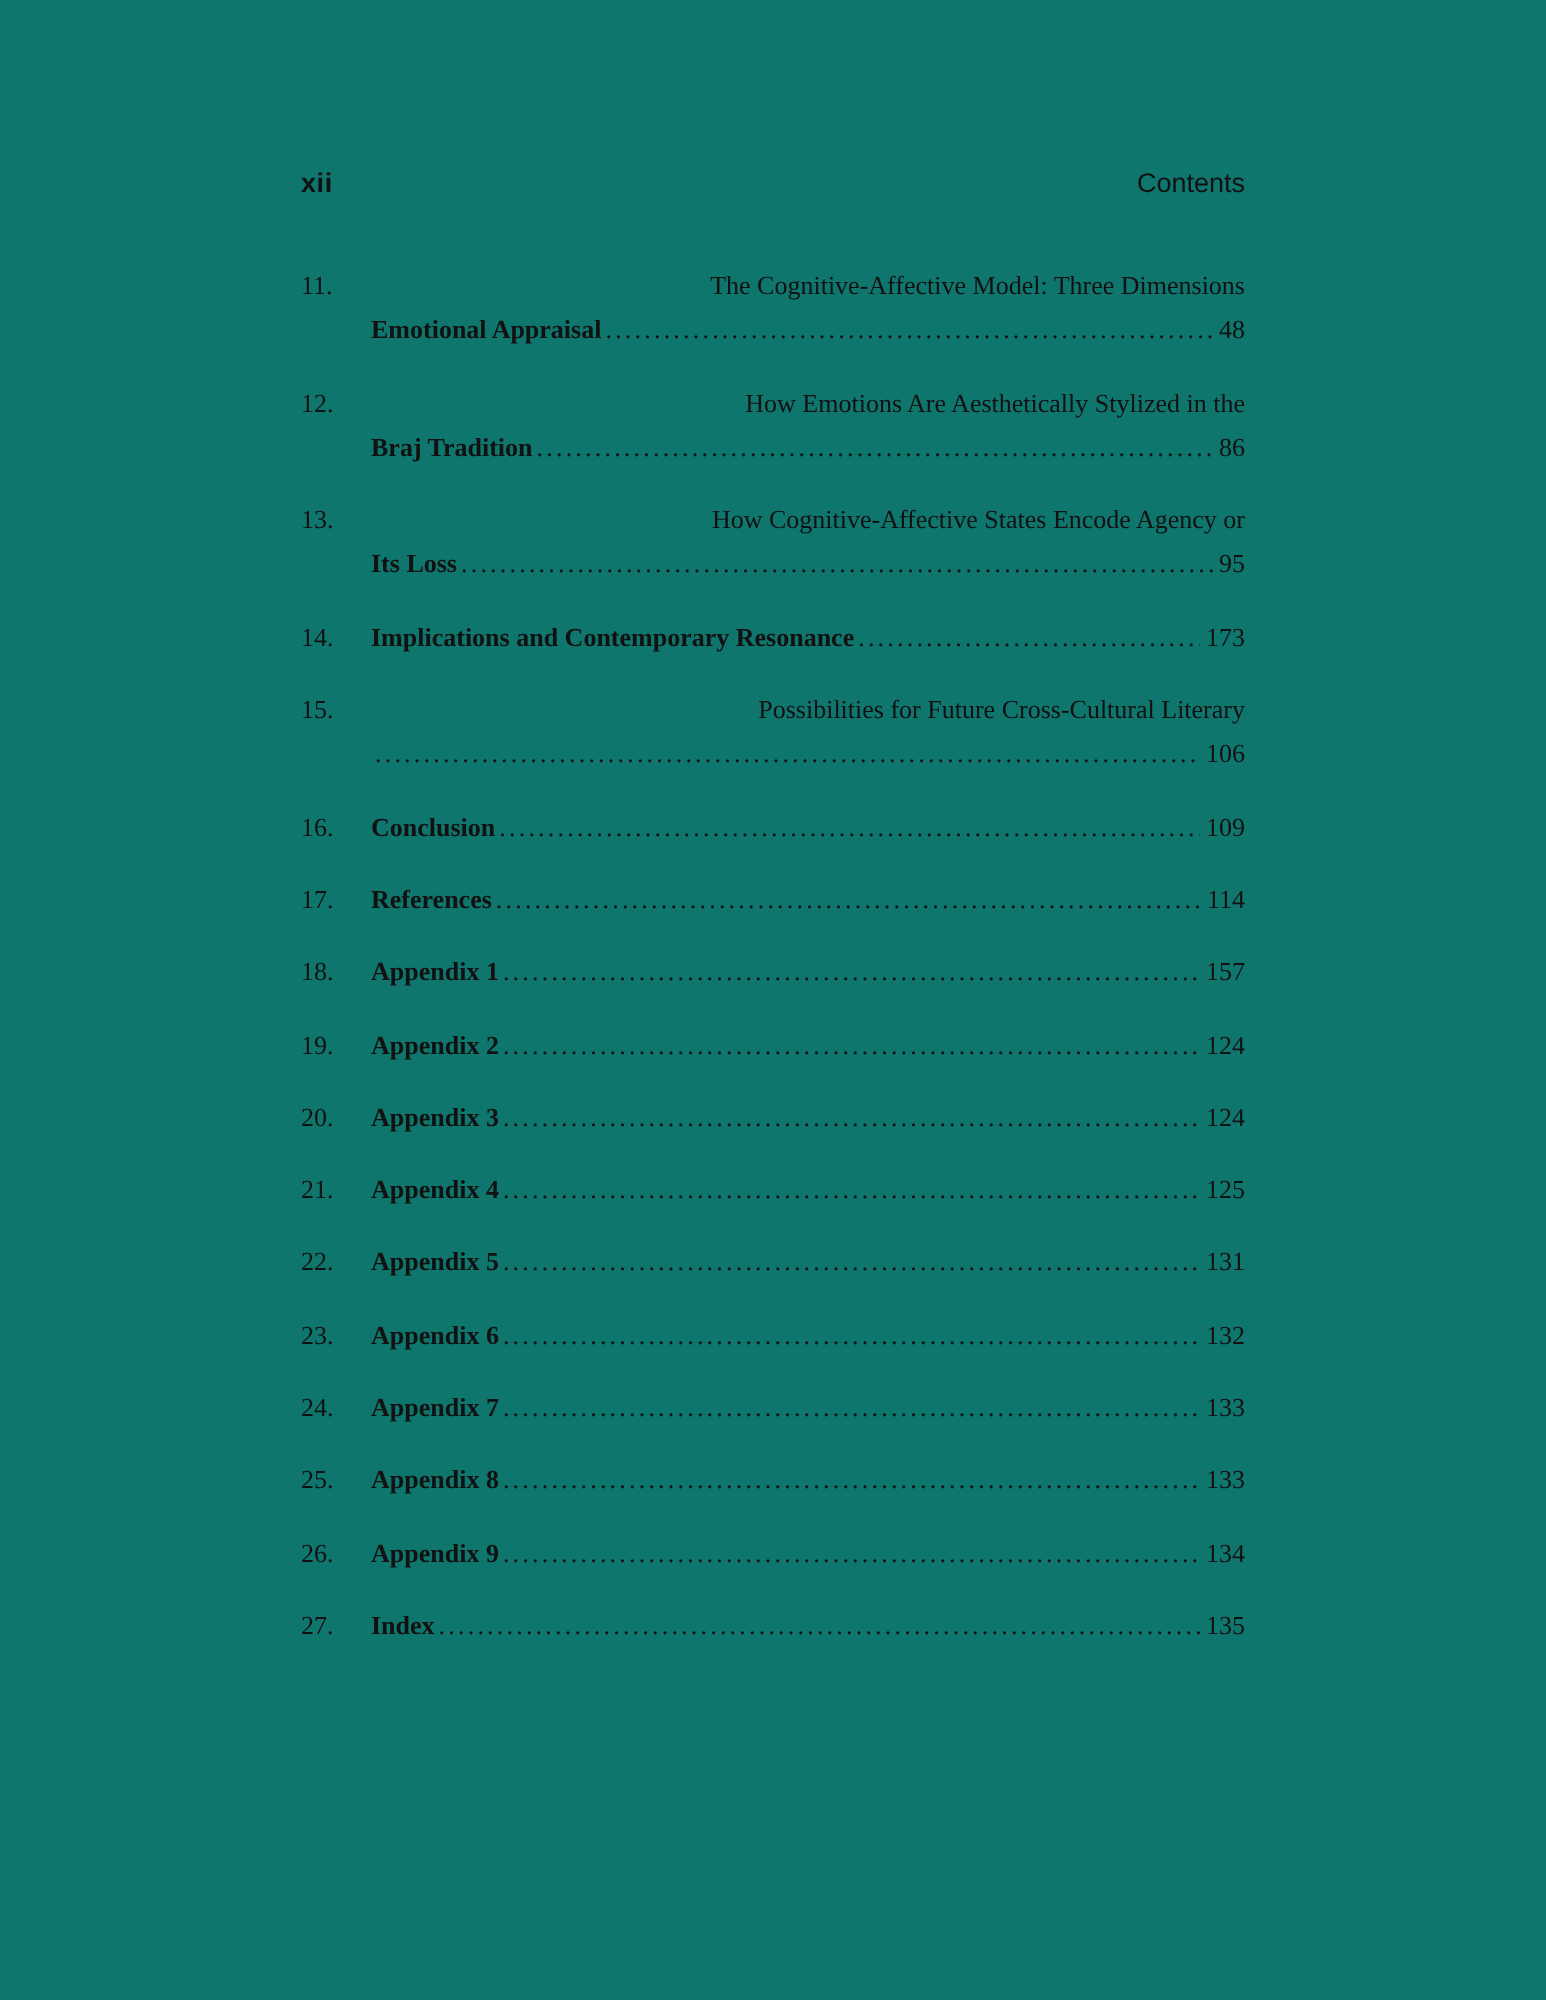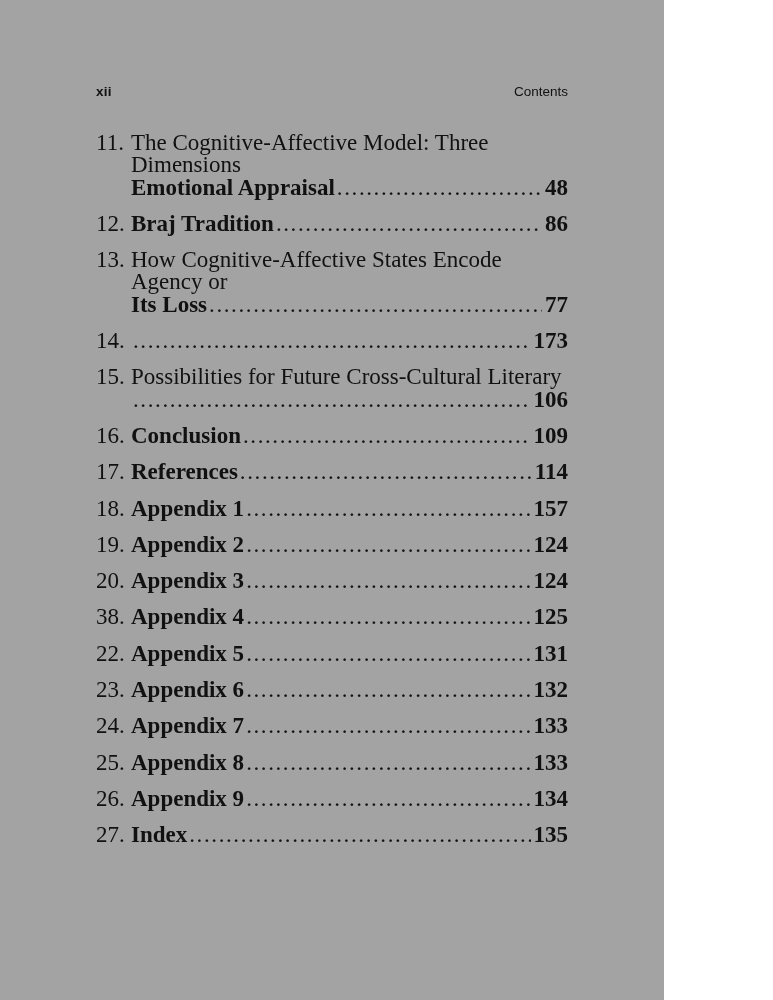--- a/index.html
+++ b/index.html
@@ -2,23 +2,23 @@
 <html><head>
 <meta charset="utf-8">
 <style>
   html, body {
     margin: 0;
     padding: 0;
     background: #ffffff;
   }
   .page {
     position: relative;
-    width: 664px;
+    width: 773px;
     height: 1000px;
-    background: #a3a3a3;
+    background: #0f766e;
     color: #111111;
     overflow: hidden;
   }
   .content {
     width: 472px;
     margin: 0 auto;
     padding-top: 84px;
   }
   .page-header {
     display: flex;
@@ -32,39 +32,40 @@
   .folio {
     font-weight: bold;
     letter-spacing: 0.3px;
   }
   .running-title {
     font-weight: normal;
   }
   .toc {
     margin-top: 32px;
     font-family: "Liberation Serif", "DejaVu Serif", serif;
-    font-size: 23px;
+    font-size: 13px;
     line-height: 22.3px;
     color: #111111;
   }
   .entry {
     display: flex;
     align-items: flex-start;
     margin-bottom: 14px;
   }
   .num {
     flex: 0 0 35px;
     width: 35px;
   }
   .body {
     flex: 1 1 auto;
     min-width: 0;
   }
   .line {
     display: block;
+    text-align: right;
   }
   .lastline {
     display: flex;
     align-items: baseline;
   }
   .title {
     white-space: nowrap;
     font-weight: bold;
   }
   .dots {
@@ -72,21 +73,20 @@
     overflow: hidden;
     white-space: nowrap;
     letter-spacing: 1.6px;
     padding-left: 2px;
     margin-right: 3px;
     min-width: 0;
   }
   .pagenum {
     flex: 0 0 auto;
     text-align: right;
-    font-weight: bold;
   }
 </style>
 </head>
 <body>
 
 <div class="page">
   <div class="content">
 
     <div class="page-header">
       <span class="folio">xii</span>
@@ -103,44 +103,46 @@
             <span class="title">Emotional Appraisal</span>
             <span class="dots">................................................................................................................................................................</span>
             <span class="pagenum">48</span>
           </span>
         </span>
       </div>
 
       <div class="entry">
         <span class="num">12.</span>
         <span class="body">
+          <span class="line">How Emotions Are Aesthetically Stylized in the</span>
           <span class="lastline">
             <span class="title">Braj Tradition</span>
             <span class="dots">................................................................................................................................................................</span>
             <span class="pagenum">86</span>
           </span>
         </span>
       </div>
 
       <div class="entry">
         <span class="num">13.</span>
         <span class="body">
           <span class="line">How Cognitive-Affective States Encode Agency or</span>
           <span class="lastline">
             <span class="title">Its Loss</span>
             <span class="dots">................................................................................................................................................................</span>
-            <span class="pagenum">77</span>
+            <span class="pagenum">95</span>
           </span>
         </span>
       </div>
 
       <div class="entry">
         <span class="num">14.</span>
         <span class="body">
           <span class="lastline">
+            <span class="title">Implications and Contemporary Resonance</span>
             <span class="dots">................................................................................................................................................................</span>
             <span class="pagenum">173</span>
           </span>
         </span>
       </div>
 
       <div class="entry">
         <span class="num">15.</span>
         <span class="body">
           <span class="line">Possibilities for Future Cross-Cultural Literary</span>
@@ -200,21 +202,21 @@
         <span class="body">
           <span class="lastline">
             <span class="title">Appendix 3</span>
             <span class="dots">................................................................................................................................................................</span>
             <span class="pagenum">124</span>
           </span>
         </span>
       </div>
 
       <div class="entry">
-        <span class="num">38.</span>
+        <span class="num">21.</span>
         <span class="body">
           <span class="lastline">
             <span class="title">Appendix 4</span>
             <span class="dots">................................................................................................................................................................</span>
             <span class="pagenum">125</span>
           </span>
         </span>
       </div>
 
       <div class="entry">

